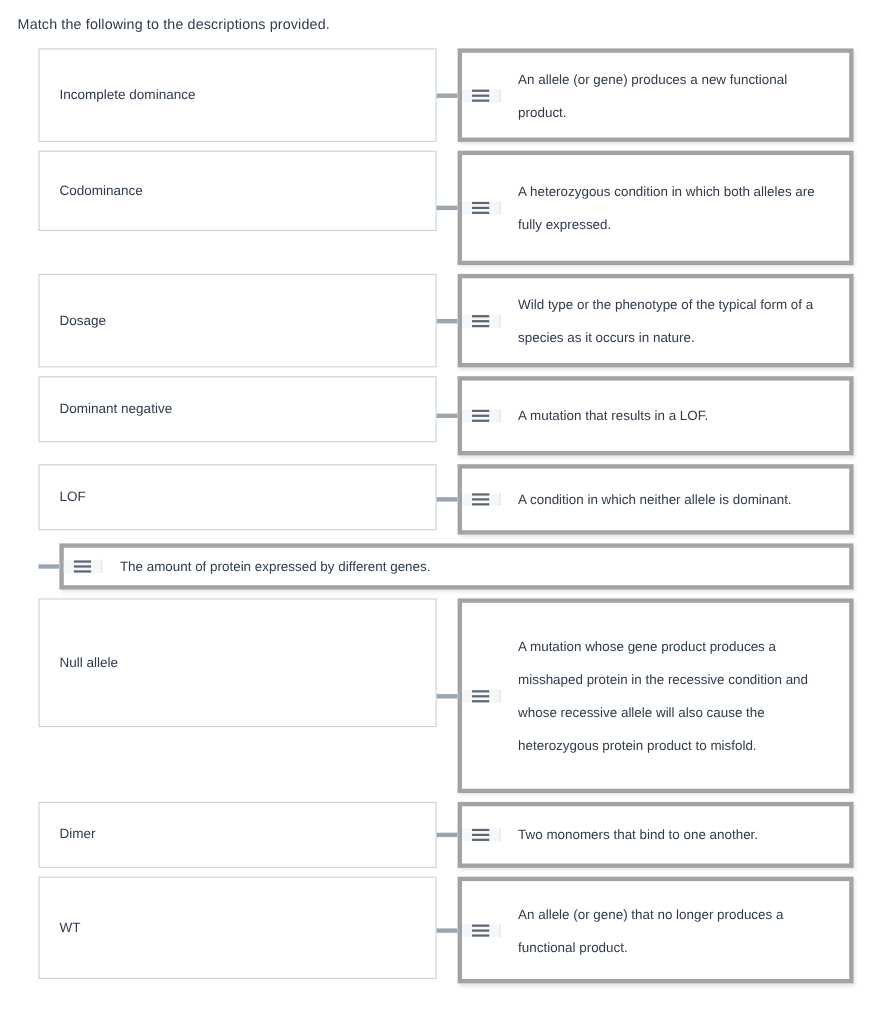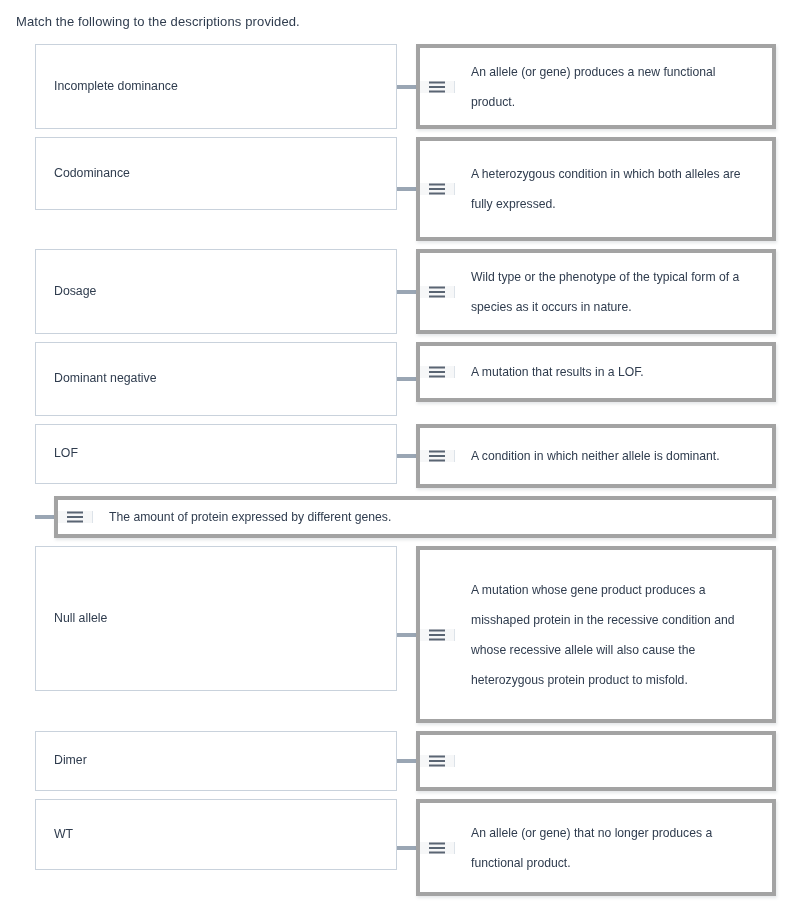--- a/index.html
+++ b/index.html
@@ -192,27 +192,27 @@
               <rect x="0" y="5" width="16" height="2" fill="#5a6573"></rect>
               <rect x="0" y="9.5" width="16" height="2" fill="#5a6573"></rect>
             </svg>
           </div>
           <div class="answer-text">
             <span class="answer-text-inner">Wild type or the phenotype of the typical form of a species as it occurs in nature.</span>
           </div>
         </div>
       </div>
       <div class="match-row">
-        <div class="prompt-card" style="height:74px">
+        <div class="prompt-card" style="height:60px">
           <span class="prompt-card-label">Dominant negative</span>
         </div>
         <div class="connector-wrap">
           <div class="connector"></div>
         </div>
-        <div class="answer-card" style="height:60px">
+        <div class="answer-card" style="height:72px">
           <div class="drag-handle">
             <svg class="handle-icon" width="16" height="12" viewBox="0 0 16 12" aria-hidden="true">
               <rect x="0" y="0.5" width="16" height="2" fill="#5a6573"></rect>
               <rect x="0" y="5" width="16" height="2" fill="#5a6573"></rect>
               <rect x="0" y="9.5" width="16" height="2" fill="#5a6573"></rect>
             </svg>
           </div>
           <div class="answer-text">
             <span class="answer-text-inner">A mutation that results in a LOF.</span>
           </div>
@@ -249,21 +249,21 @@
               <rect x="0" y="5" width="16" height="2" fill="#5a6573"></rect>
               <rect x="0" y="9.5" width="16" height="2" fill="#5a6573"></rect>
             </svg>
           </div>
           <div class="answer-text">
             <span class="answer-text-inner">The amount of protein expressed by different genes.</span>
           </div>
         </div>
       </div>
       <div class="match-row">
-        <div class="prompt-card" style="height:145px">
+        <div class="prompt-card" style="height:117px">
           <span class="prompt-card-label">Null allele</span>
         </div>
         <div class="connector-wrap">
           <div class="connector"></div>
         </div>
         <div class="answer-card" style="height:177px">
           <div class="drag-handle">
             <svg class="handle-icon" width="16" height="12" viewBox="0 0 16 12" aria-hidden="true">
               <rect x="0" y="0.5" width="16" height="2" fill="#5a6573"></rect>
               <rect x="0" y="5" width="16" height="2" fill="#5a6573"></rect>
@@ -283,24 +283,27 @@
           <div class="connector"></div>
         </div>
         <div class="answer-card" style="height:60px">
           <div class="drag-handle">
             <svg class="handle-icon" width="16" height="12" viewBox="0 0 16 12" aria-hidden="true">
               <rect x="0" y="0.5" width="16" height="2" fill="#5a6573"></rect>
               <rect x="0" y="5" width="16" height="2" fill="#5a6573"></rect>
               <rect x="0" y="9.5" width="16" height="2" fill="#5a6573"></rect>
             </svg>
           </div>
-        </div>
-      </div>
-      <div class="match-row">
-        <div class="prompt-card" style="height:71px">
+          <div class="answer-text">
+            <span class="answer-text-inner">Two monomers that bind to one another.</span>
+          </div>
+        </div>
+      </div>
+      <div class="match-row">
+        <div class="prompt-card" style="height:93px">
           <span class="prompt-card-label">WT</span>
         </div>
         <div class="connector-wrap">
           <div class="connector"></div>
         </div>
         <div class="answer-card" style="height:97px">
           <div class="drag-handle">
             <svg class="handle-icon" width="16" height="12" viewBox="0 0 16 12" aria-hidden="true">
               <rect x="0" y="0.5" width="16" height="2" fill="#5a6573"></rect>
               <rect x="0" y="5" width="16" height="2" fill="#5a6573"></rect>

